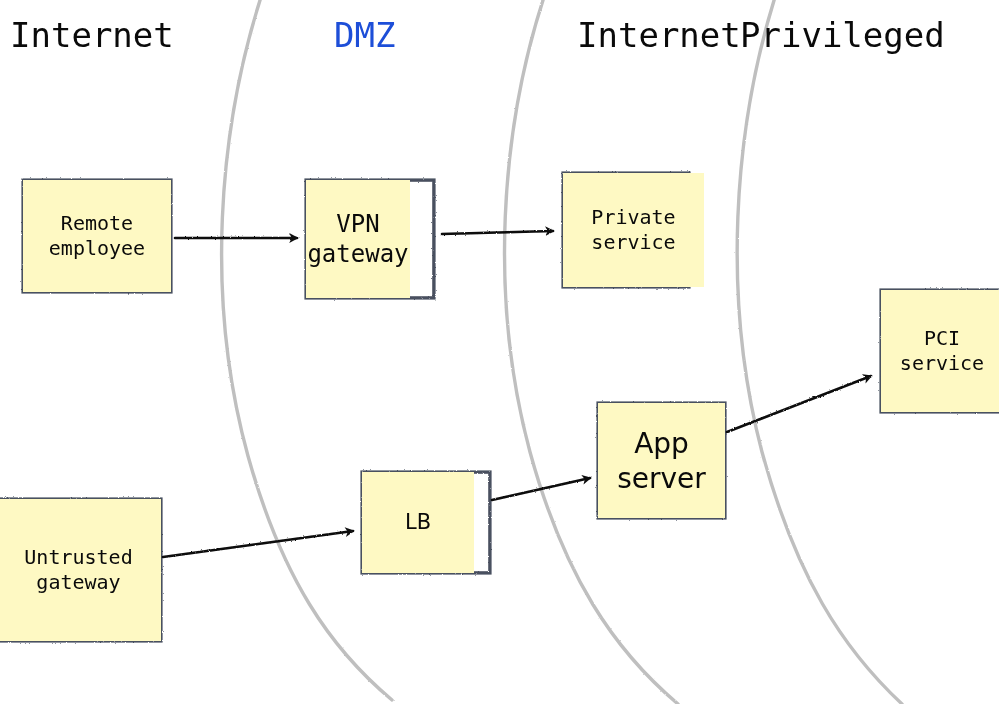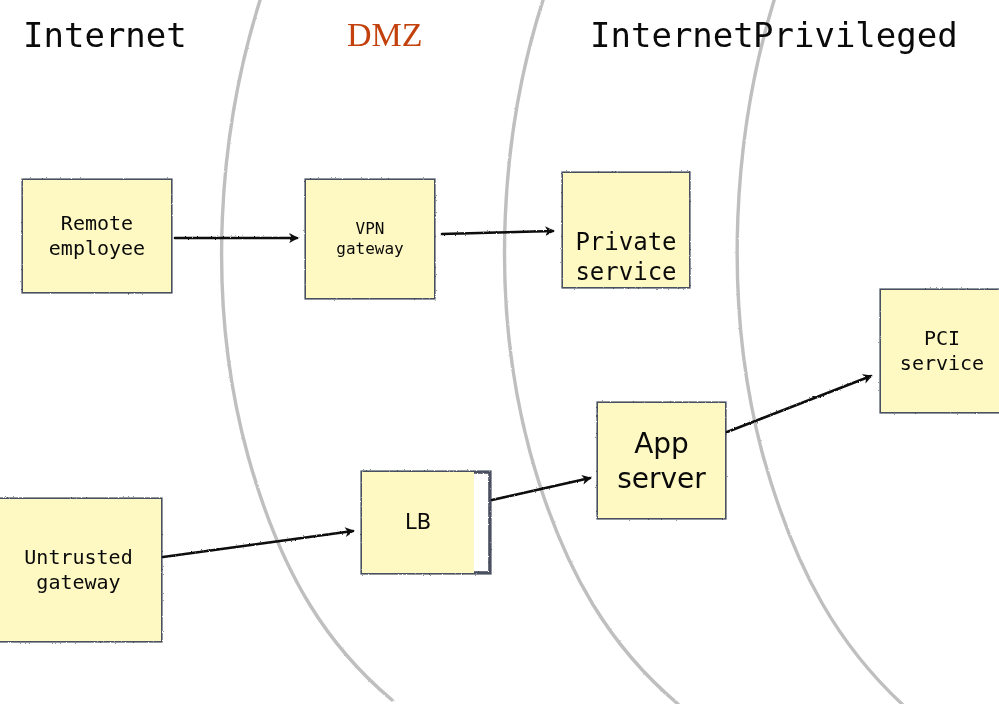--- a/index.html
+++ b/index.html
@@ -24,21 +24,20 @@
   }
   .zone-heading {
     position: absolute;
     font-family: "DejaVu Sans Mono", monospace;
     font-size: 34px;
     color: #0a0a0a;
     white-space: nowrap;
     letter-spacing: 0px;
     line-height: 1;
     user-select: none;
-    margin-left: 13px;
   }
   .node-box {
     position: absolute;
     background: #fef9c3;
     display: flex;
     align-items: center;
     justify-content: center;
     text-align: center;
     color: #0a0a0a;
     line-height: 1.25;
@@ -100,34 +99,34 @@
         <path d="M 175 238 L 297 238" marker-end="url(#arrowhead)"></path>
         <path d="M 442 234 L 553 231" marker-end="url(#arrowhead)"></path>
         <path d="M 163 557 L 353 531" marker-end="url(#arrowhead)"></path>
         <path d="M 492 500 L 590 478" marker-end="url(#arrowhead)"></path>
         <path d="M 727 432 L 871 376" marker-end="url(#arrowhead)"></path>
       </g>
   </svg>
 
   <div id="zones-layer">
       <div class="zone-heading" style="left: 10px; top: 18px; color: rgb(10, 10, 10);">Internet</div>
-      <div class="zone-heading" style="left: 334px; top: 18px; color: #c2410c; font-family: Liberation Serif, serif;">DMZ</div>
+      <div class="zone-heading" style="left: 334px; top: 18px; color: #1d4ed8;">DMZ</div>
       <div class="zone-heading" style="left: 577px; top: 18px; color: rgb(10, 10, 10);">Internet</div>
       <div class="zone-heading" style="left: 740px; top: 18px; color: rgb(10, 10, 10);">Privileged</div>
     </div>
   <div id="labels-layer">
       <div class="node-box" style="left: 23px; top: 180px; width: 148px; height: 112px; font-size: 20px;">
         <span class="node-label font-mono">Remote
 employee</span>
       </div>
-      <div class="node-box" style="left: 306px; top: 180px; width: 128px; height: 118px; font-size: 16px;">
+      <div class="node-box" style="left: 306px; top: 180px; width: 104px; height: 118px; font-size: 24px;">
         <span class="node-label font-mono">VPN
 gateway</span>
       </div>
-      <div class="node-box" style="left: 563px; top: 173px; width: 126px; height: 114px; font-size: 24px; align-items: flex-end;">
+      <div class="node-box" style="left: 563px; top: 173px; width: 141px; height: 114px; font-size: 20px;">
         <span class="node-label font-mono">Private
 service</span>
       </div>
       <div class="node-box" style="left: 881px; top: 290px; width: 122px; height: 122px; font-size: 20px;">
         <span class="node-label font-mono">PCI
 service</span>
       </div>
       <div class="node-box" style="left: 598px; top: 403px; width: 127px; height: 115px; font-size: 28px;">
         <span class="node-label font-sans">App
 server</span>

